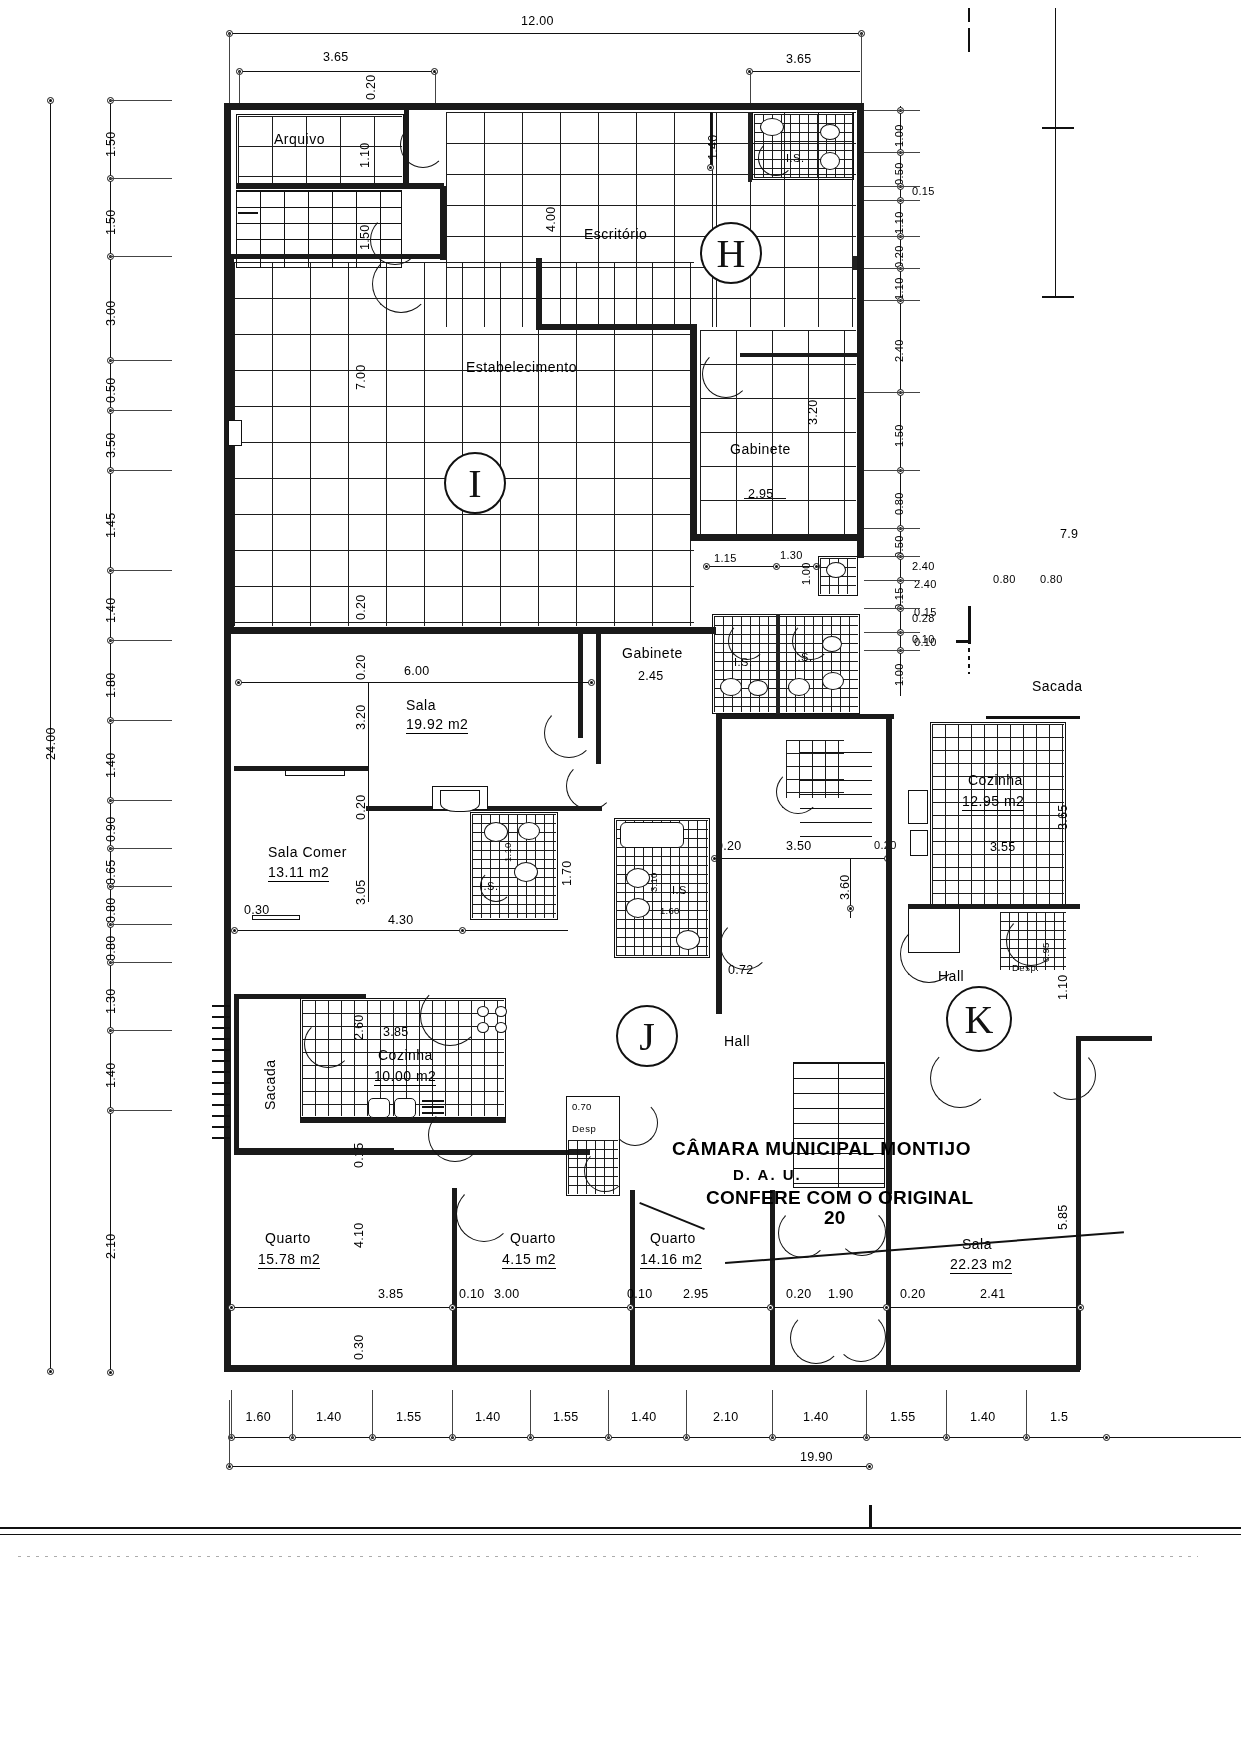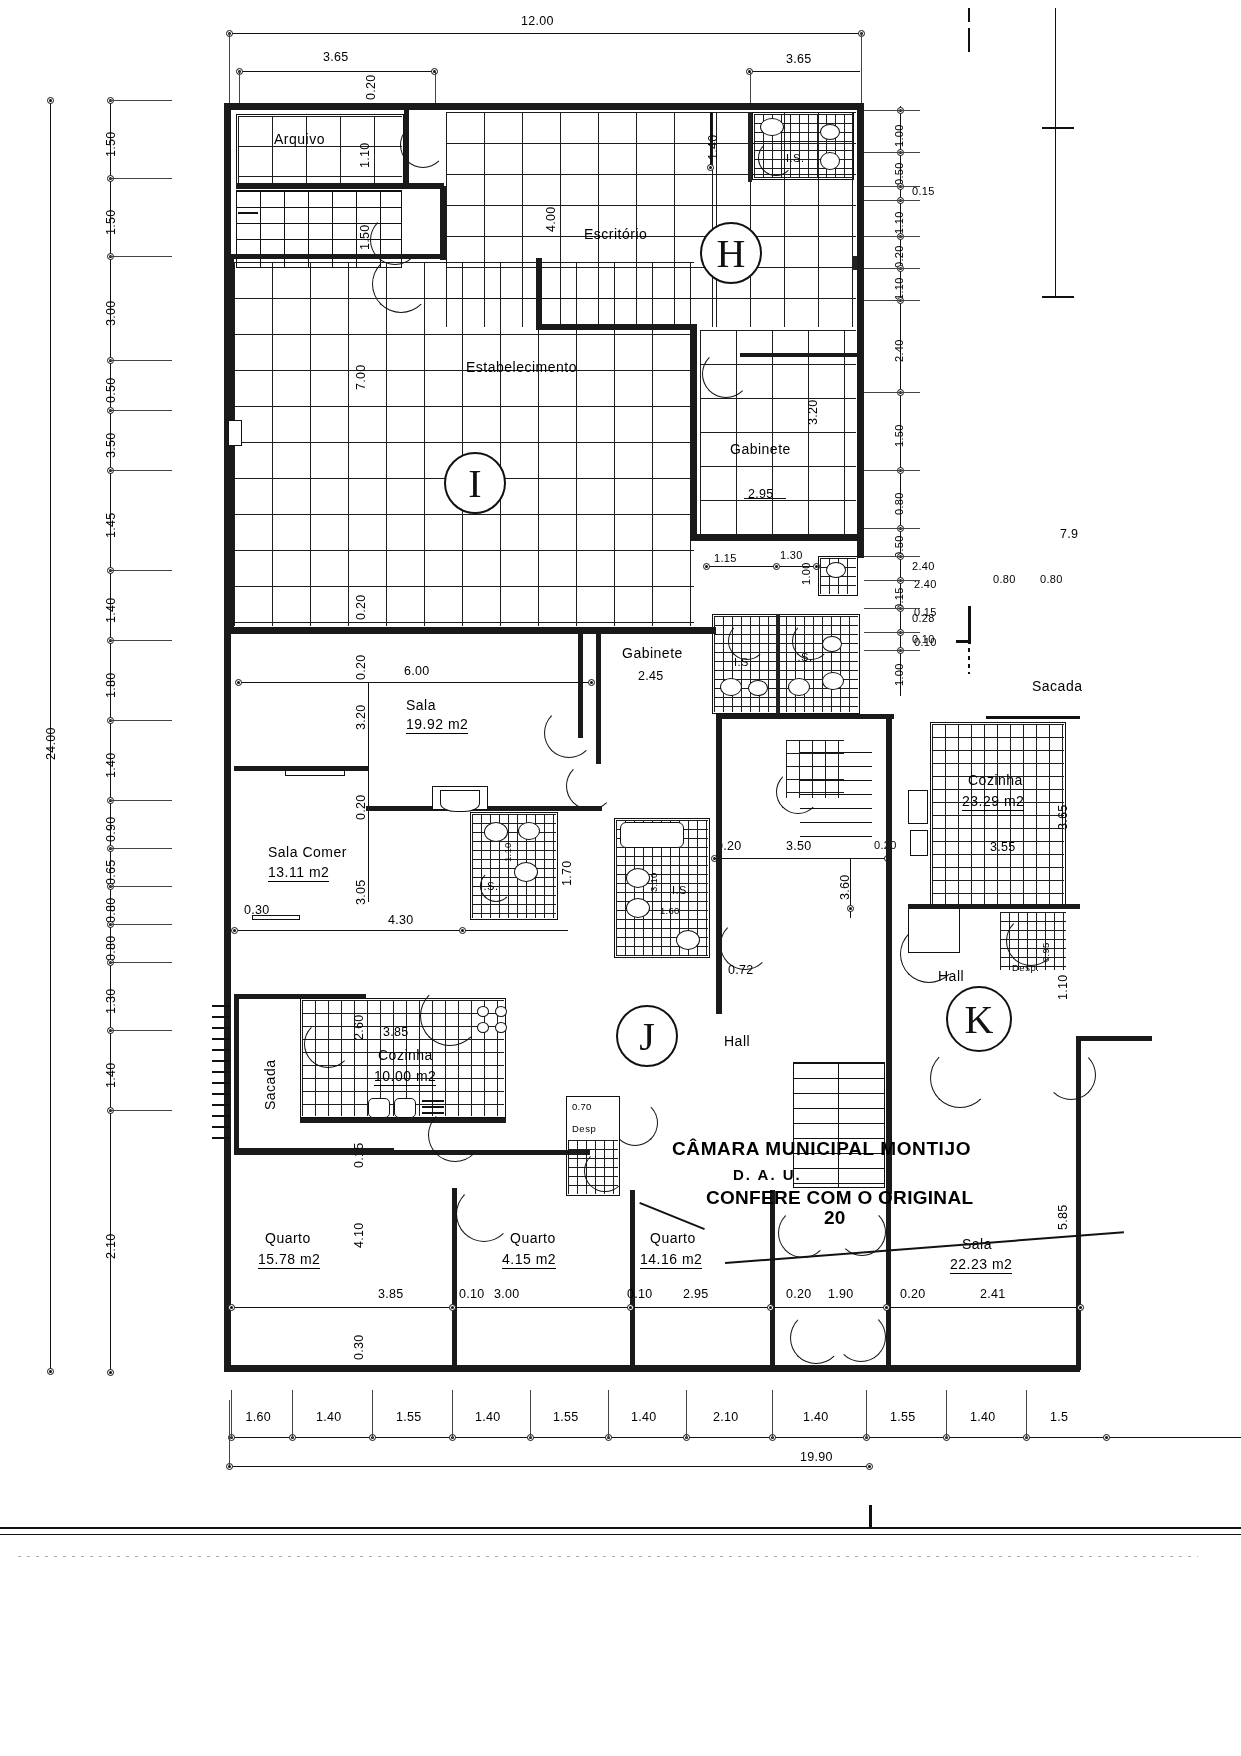--- a/index.html
+++ b/index.html
@@ -344,21 +344,21 @@
   <div class="wall" style="left:716px;top:714px;width:6px;height:300px;"></div>
   <div class="wall" style="left:886px;top:714px;width:6px;height:480px;"></div>
   <div class="wall" style="left:716px;top:714px;width:178px;height:5px;"></div>
   <div class="door" style="left:776px;top:770px;width:42px;height:42px;"></div>
   <div class="fix" style="left:908px;top:790px;width:20px;height:34px;"></div>
   <div class="fix" style="left:910px;top:830px;width:18px;height:26px;"></div>
 
   <div class="room fine" style="left:930px;top:722px;width:136px;height:184px;"></div>
   <div class="tile sm" style="left:932px;top:724px;width:132px;height:180px;"></div>
   <div class="lbl rname" style="left:968px;top:772px;">Cozinha</div>
-  <div class="lbl rarea" style="left:962px;top:793px;">23.29 m2</div>
+  <div class="lbl rarea" style="left:962px;top:793px;">12.95 m2</div>
   <div class="dim v" style="left:1056px;top:830px;">3.65</div>
   <div class="dim" style="left:990px;top:840px;">3.55</div>
   <div class="dim v tiny" style="left:1040px;top:962px;">0.95</div>
   <div class="dim v" style="left:1056px;top:1000px;">1.10</div>
   <div class="fix oval" style="left:916px;top:912px;width:16px;height:14px;"></div>
   <div class="fix oval" style="left:936px;top:912px;width:16px;height:14px;"></div>
   <div class="fix oval" style="left:916px;top:932px;width:16px;height:14px;"></div>
   <div class="fix oval" style="left:936px;top:932px;width:16px;height:14px;"></div>
   <div class="fix" style="left:908px;top:905px;width:52px;height:48px;"></div>
   <div class="tile xs" style="left:1000px;top:912px;width:66px;height:58px;"></div>

